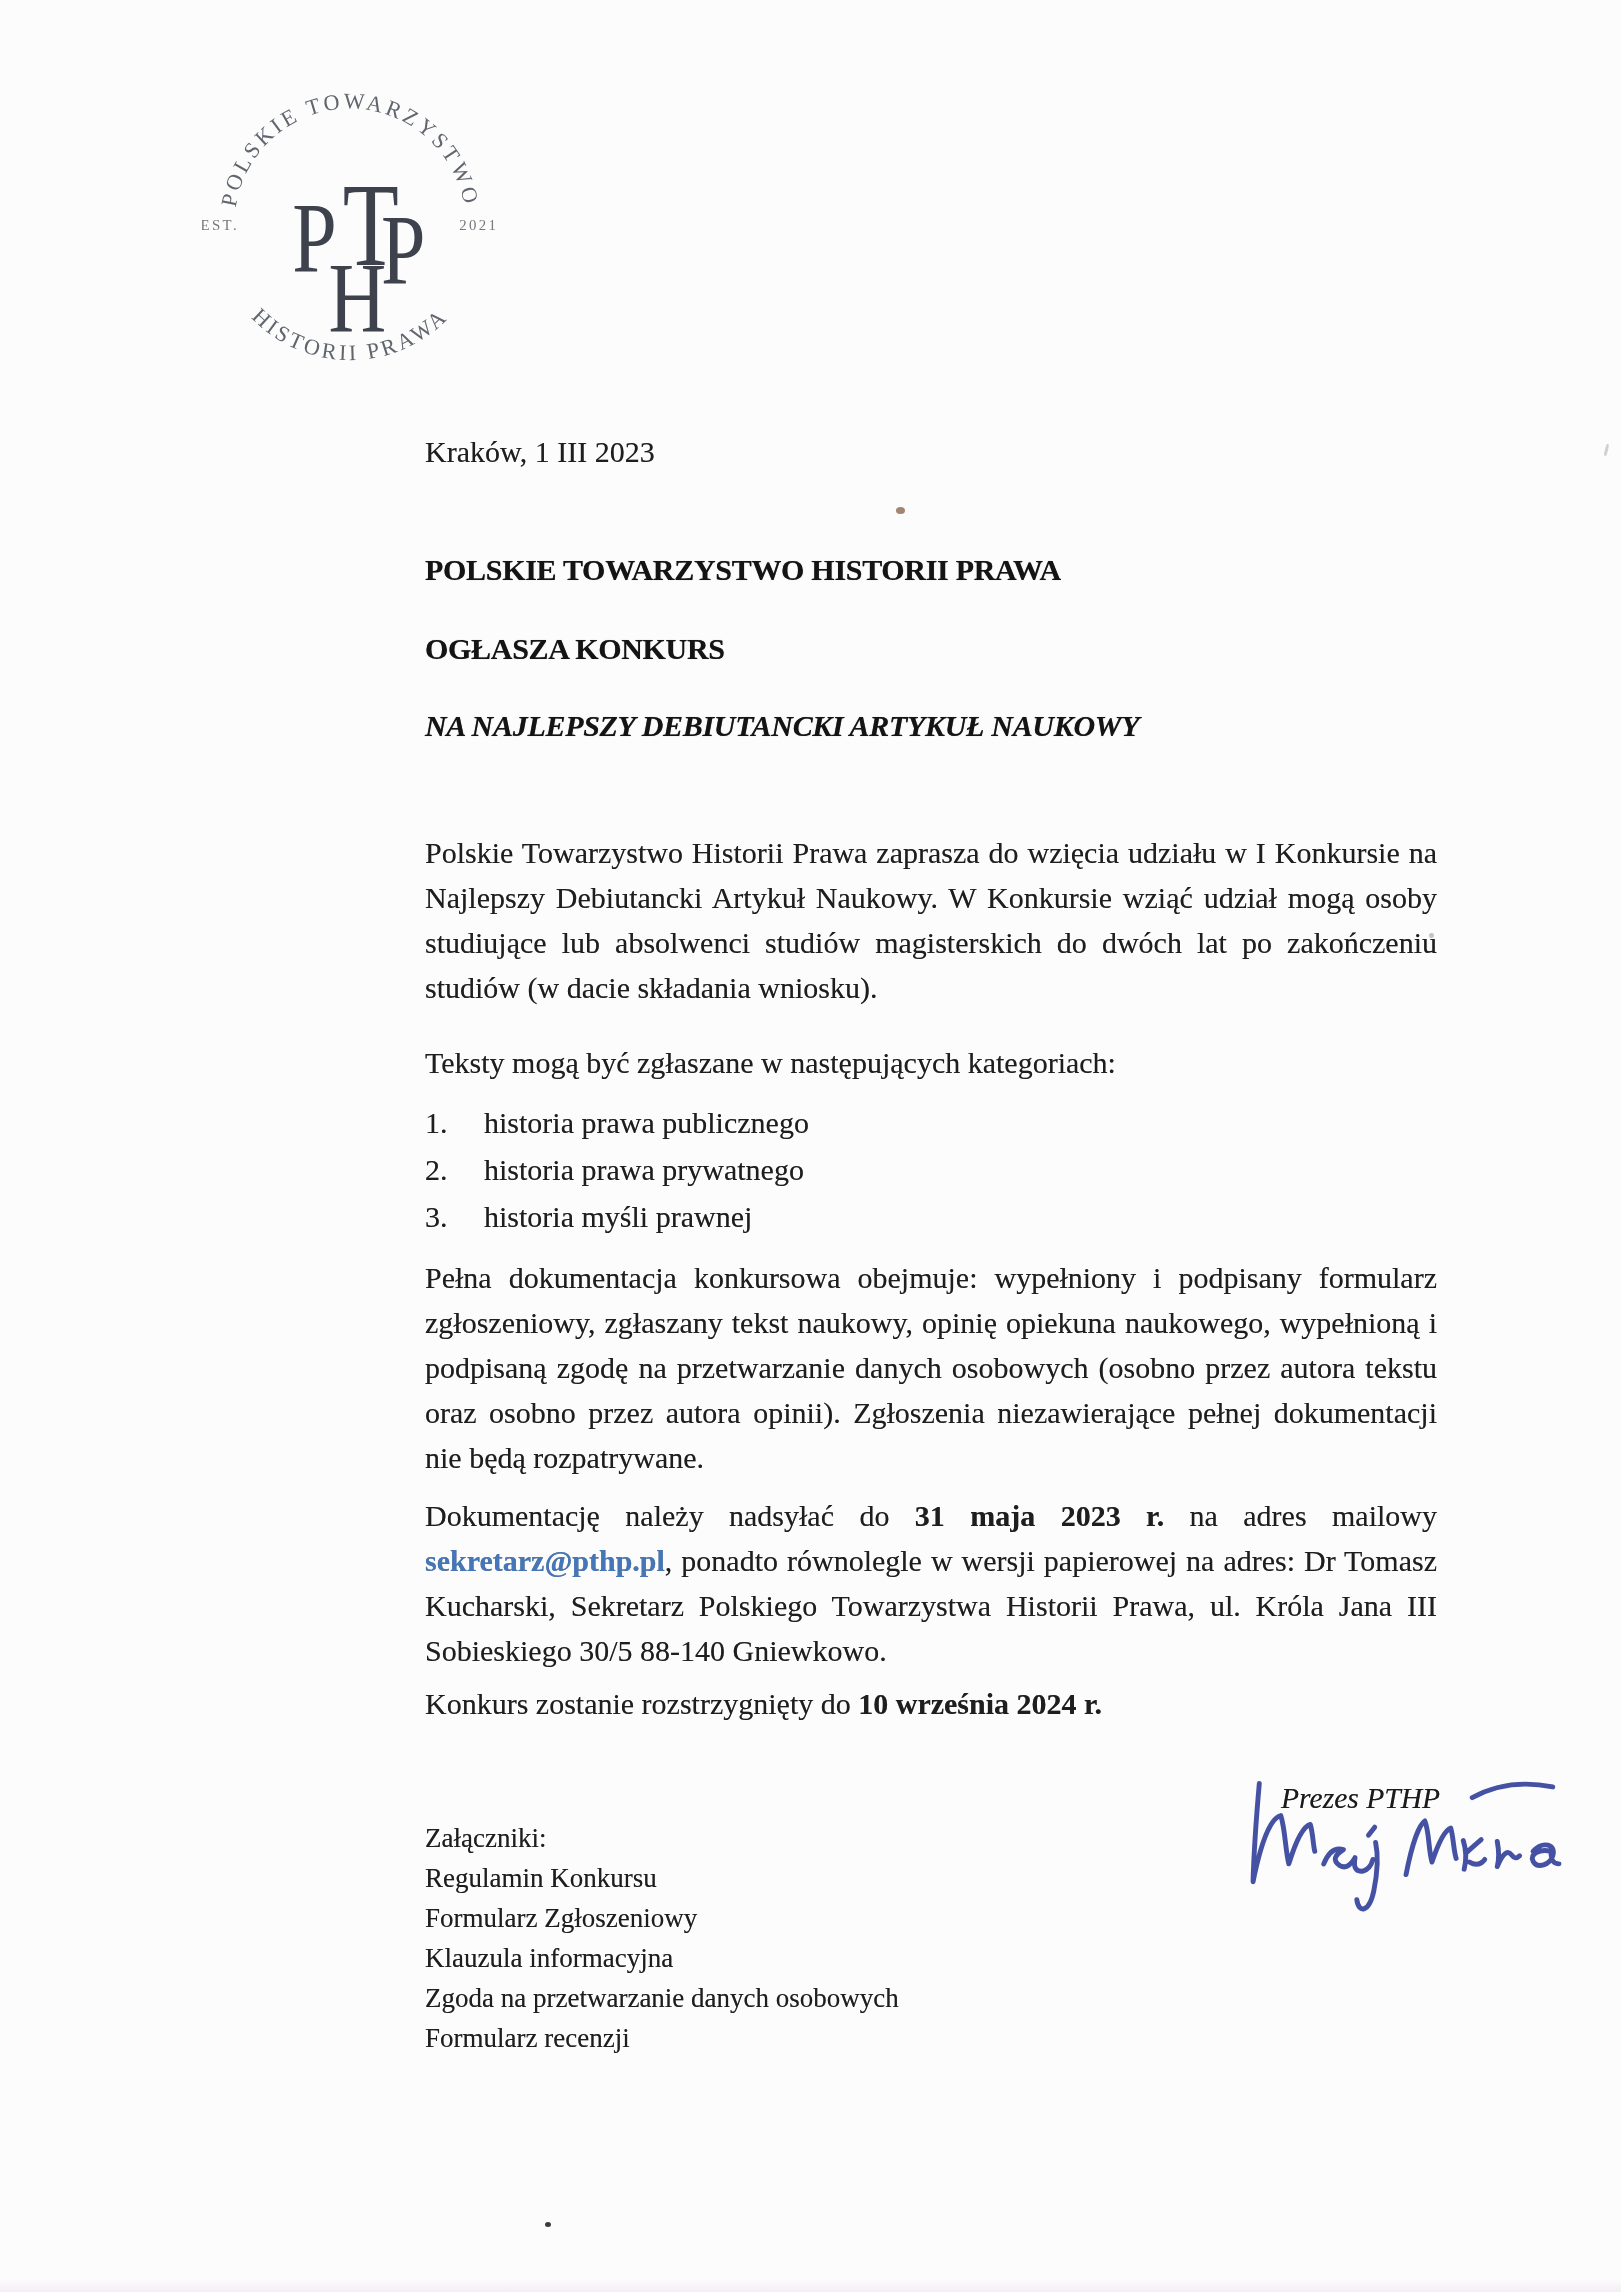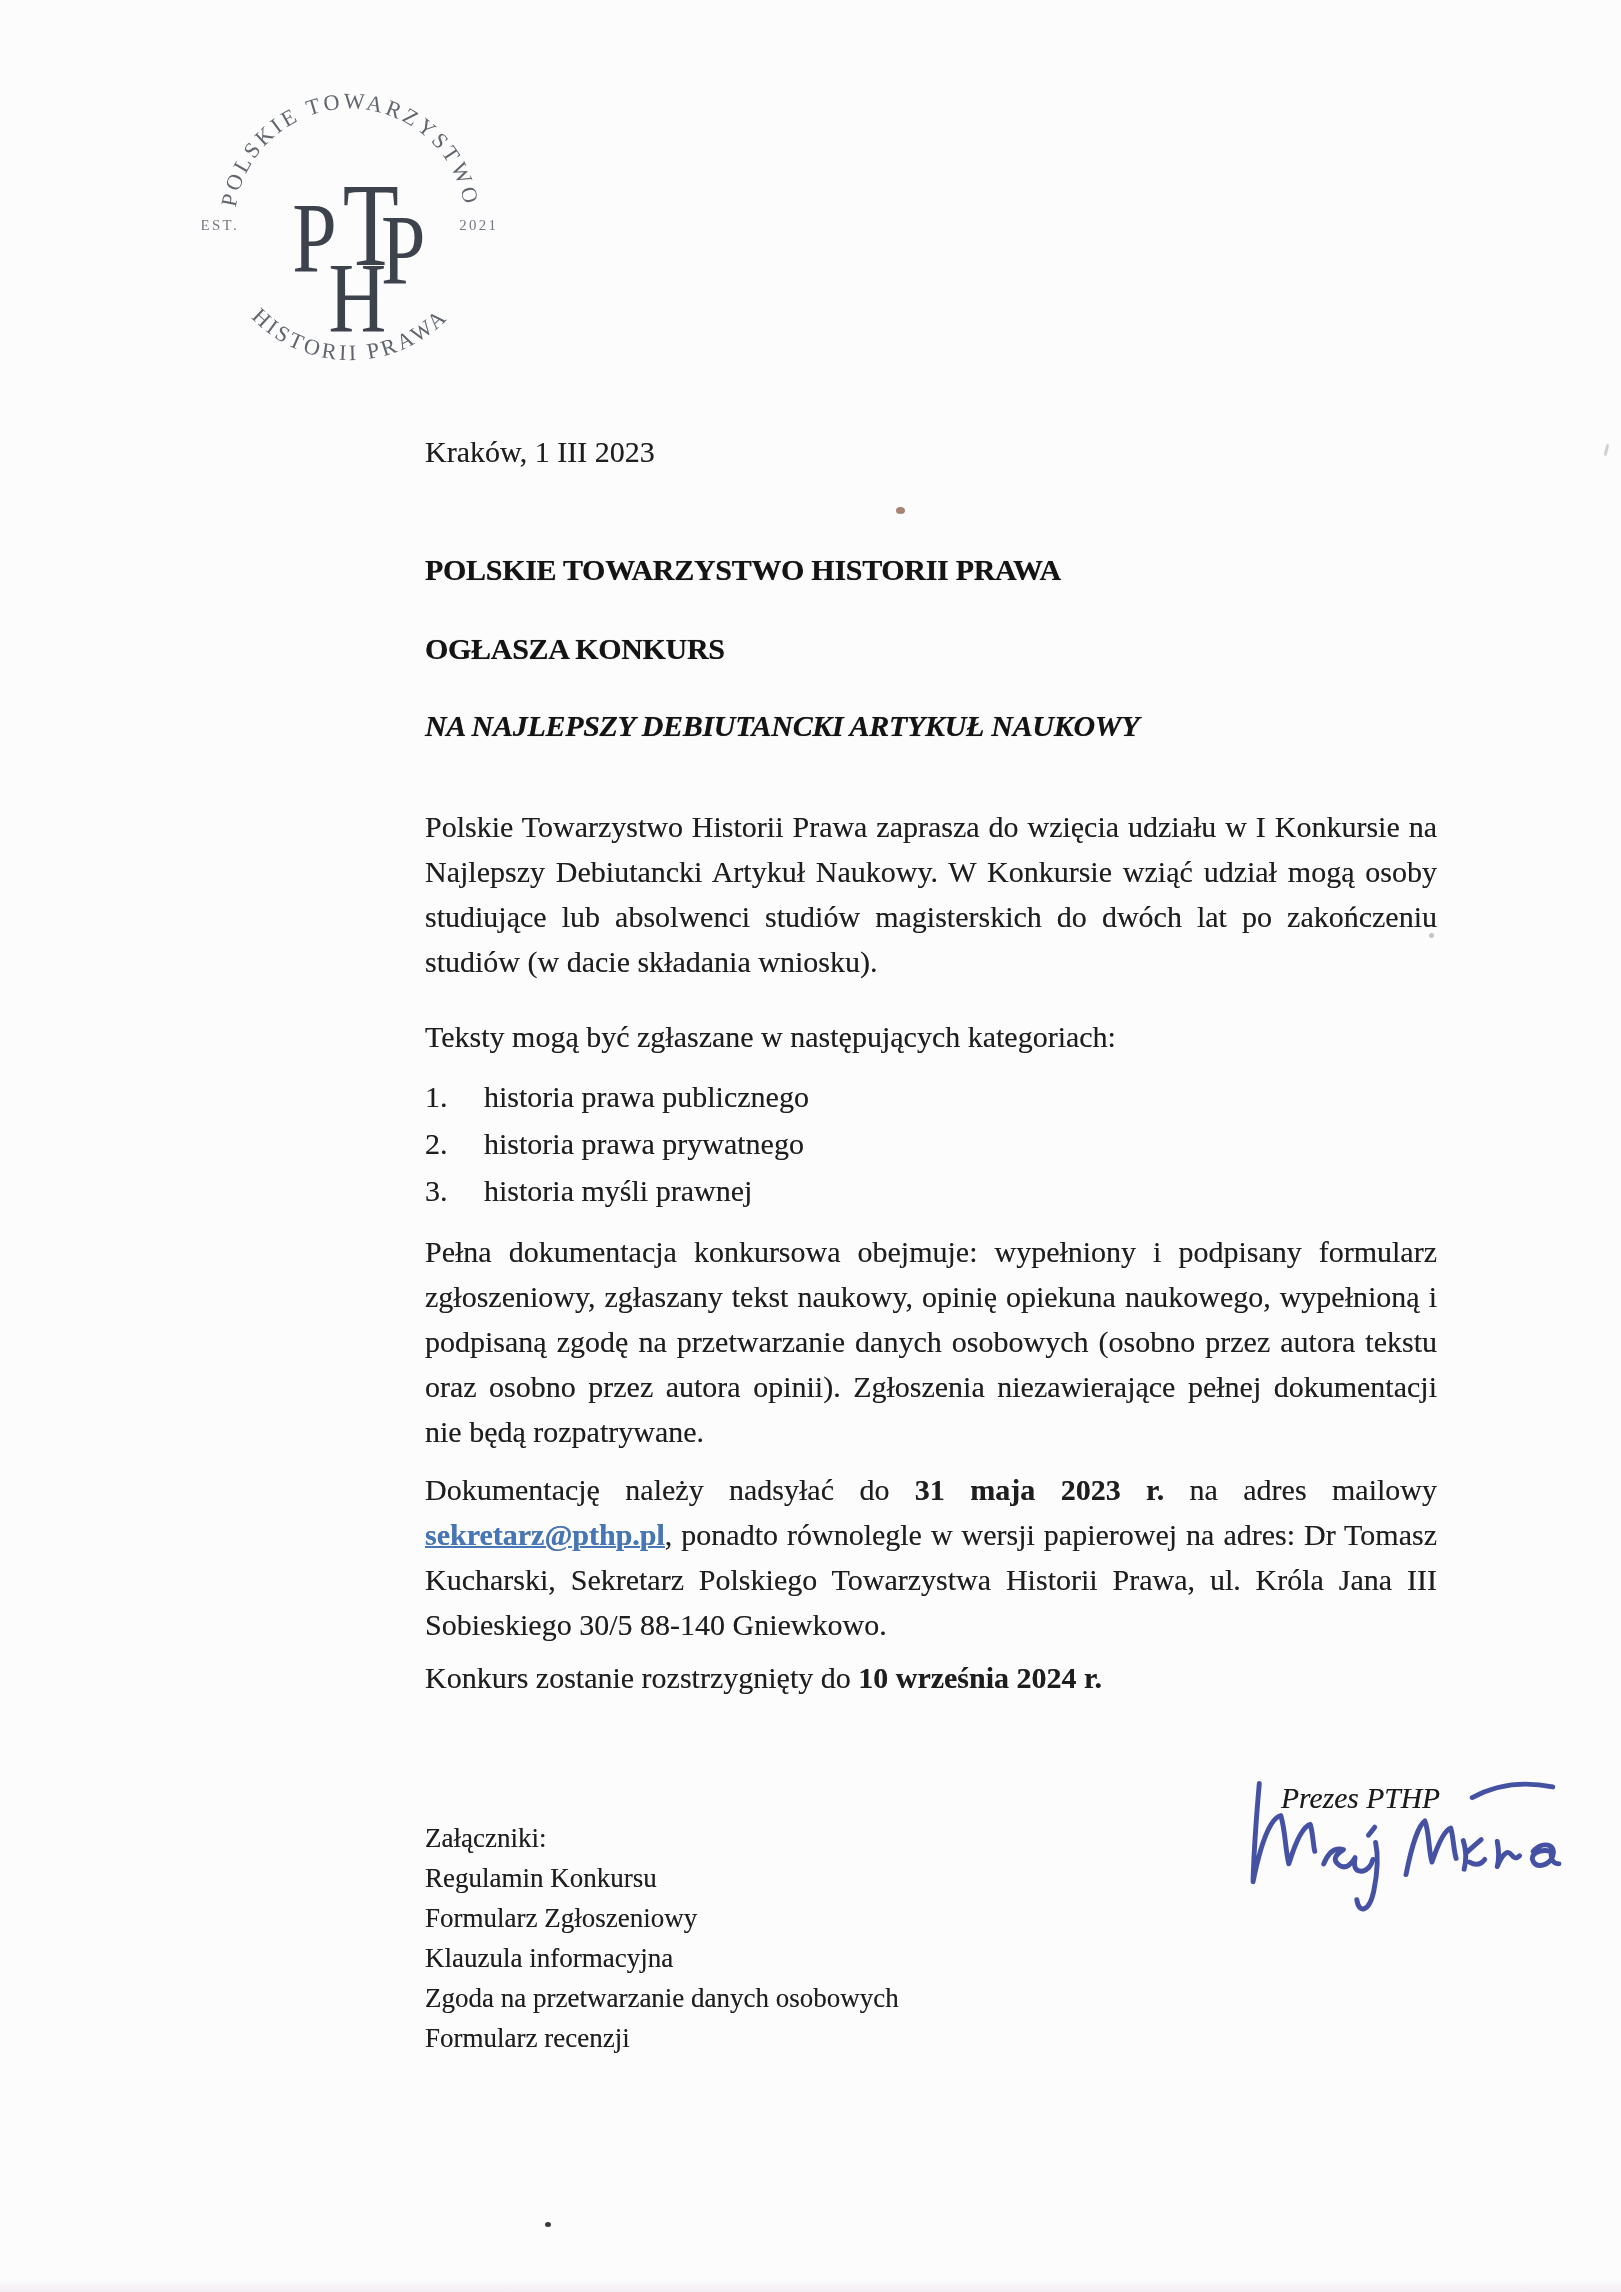--- a/index.html
+++ b/index.html
@@ -7,32 +7,32 @@
     position:relative;width:1621px;height:2293px;overflow:hidden;
     background:#fcfcfc;color:#1e1e1e;
     font-family:"Liberation Serif", serif;
   }
   
   .logo{position:absolute;left:202px;top:76px;width:296px;height:296px;}
   .logo .arc{font-family:"Liberation Serif", serif;font-size:15px;letter-spacing:2.2px;fill:#4c515a;opacity:.88;}
   .logo .side{font-family:"Liberation Serif", serif;font-size:10px;letter-spacing:1.6px;fill:#666b72;opacity:.9;}
   .logo .mono{font-family:"Liberation Serif", serif;fill:#2f3440;opacity:.93;}
   
-  .col{position:absolute;left:425px;width:1012px;}
+  .col{position:absolute;left:425px;width:1012px;margin-top:26px;}
   .date-line{position:absolute;left:425px;top:435px;width:1012px;text-align:left;font-size:30px;
     text-shadow:0 0 0.4px rgba(20,20,20,.45);}
   .heading{position:absolute;left:425px;width:1012px;text-align:left;font-weight:bold;font-size:30px;
     letter-spacing:-0.3px;color:#141414;text-shadow:0 0 0.7px rgba(0,0,0,.6);}
   .body-text{font-size:30px;line-height:45px;text-align:justify;text-align-last:left;
     text-shadow:0 0 0.5px rgba(20,20,20,.5);}
   .plain{text-align:right;}
   .li-row{display:flex;font-size:30px;line-height:47px;text-shadow:0 0 0.5px rgba(20,20,20,.5);}
   .li-num{width:59px;flex:0 0 59px;}
   .b{font-weight:bold;}
-  .email{color:#4577b8;font-weight:bold;text-decoration:underline;text-decoration-thickness:2.2px;cursor:pointer;}
+  .email{color:#4577b8;font-weight:bold;text-decoration-thickness:2.2px;cursor:pointer;}
   
   .sig-title{position:absolute;left:1281px;top:1782px;font-style:italic;font-size:29.6px;color:#1b1b1b;
     text-shadow:0 0 0.4px rgba(20,20,20,.5);}
   .sig-svg{position:absolute;left:1245px;top:1769px;width:331px;height:179px;overflow:visible;}
   .sig-svg path{fill:none;stroke:#35439b;stroke-width:5.5;stroke-linecap:round;stroke-linejoin:round;opacity:.92;}
   
   .attachments{position:absolute;left:425px;top:1818px;font-size:27px;line-height:40px;
     text-shadow:0 0 0.4px rgba(20,20,20,.5);}
   
   .speck{position:absolute;border-radius:50%;}

